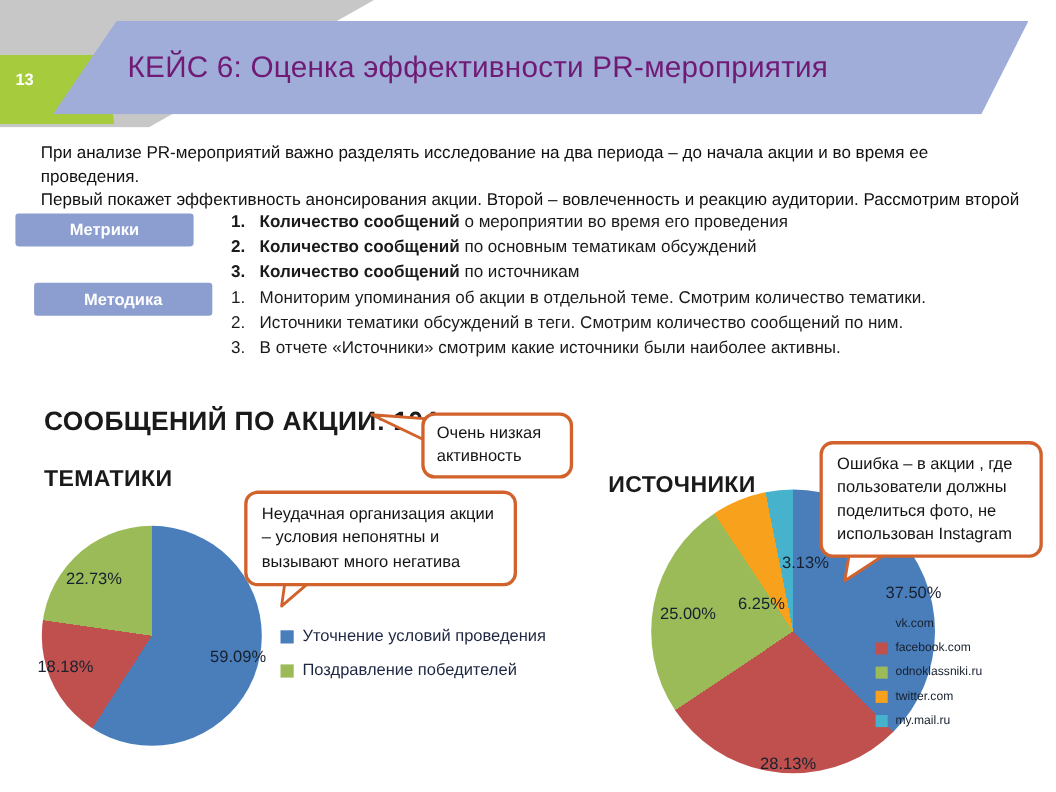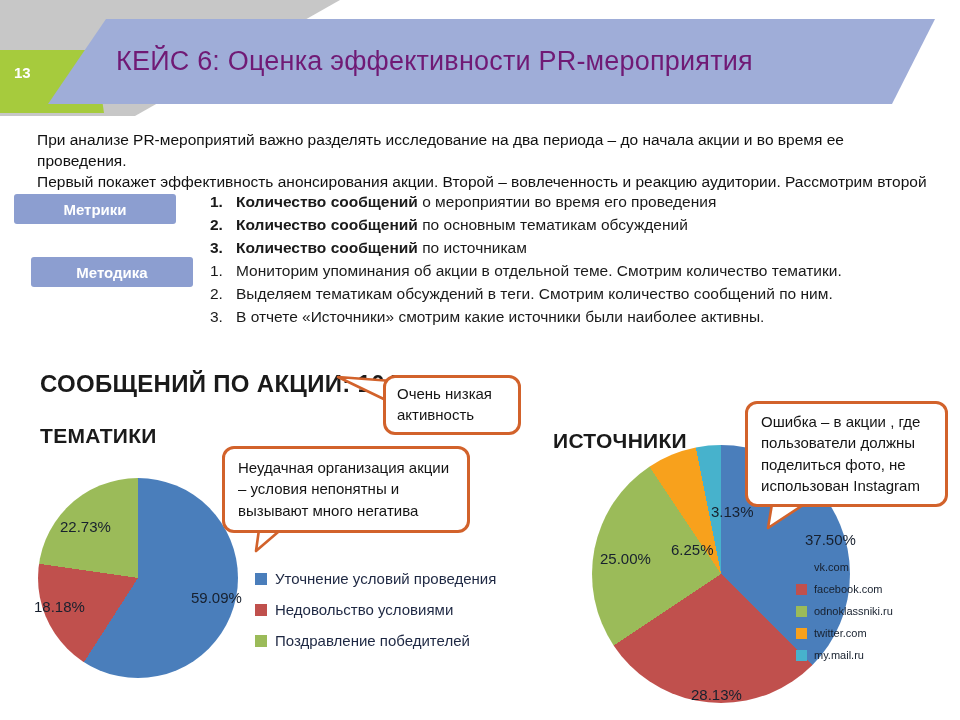--- a/index.html
+++ b/index.html
@@ -103,21 +103,21 @@
 <div class="abs badge method">
   <span>Методика</span>
 </div>
 <div class="abs nlist method">
   <div class="row">
     <span class="num">1.</span>
     <span>Мониторим упоминания об акции в отдельной теме. Смотрим количество тематики.</span>
   </div>
   <div class="row">
     <span class="num">2.</span>
-    <span>Выделяем тематикам обсуждений в теги. Смотрим количество сообщений по ним.</span>
+    <span>Источники тематики обсуждений в теги. Смотрим количество сообщений по ним.</span>
   </div>
   <div class="row">
     <span class="num">3.</span>
     <span>В отчете «Источники» смотрим какие источники были наиболее активны.</span>
   </div>
 </div>
 
 <div class="abs h-msg">СООБЩЕНИЙ ПО АКЦИИ: 104</div>
 <div class="abs h-sub h-tema">ТЕМАТИКИ</div>
 <div class="abs h-sub h-ist">ИСТОЧНИКИ</div>
@@ -131,24 +131,20 @@
 <span class="abs plabel" style="left:805px;top:531px;">37.50%</span>
 <span class="abs plabel" style="left:691px;top:686px;">28.13%</span>
 <span class="abs plabel" style="left:600px;top:550px;">25.00%</span>
 <span class="abs plabel" style="left:671px;top:510px;margin-top:31px;">6.25%</span>
 <span class="abs plabel" style="left:711px;top:503px;">3.13%</span>
 
 <div class="abs legend legend1">
   <div class="lrow">
     <span class="swatch" style="background: rgb(74, 126, 187);"></span>
     <span class="ltxt">Уточнение условий проведения</span>
-  </div>
-  <div class="lrow">
-    <span class="swatch" style="background: rgb(192, 80, 77);"></span>
-    <span class="ltxt">Недовольство условиями</span>
   </div>
   <div class="lrow">
     <span class="swatch" style="background: rgb(155, 187, 89);"></span>
     <span class="ltxt">Поздравление победителей</span>
   </div>
 </div>
 
 <div class="abs legend legend2">
   <div class="lrow">
     <span class="swatch" style="background: rgb(74, 126, 187);"></span>

